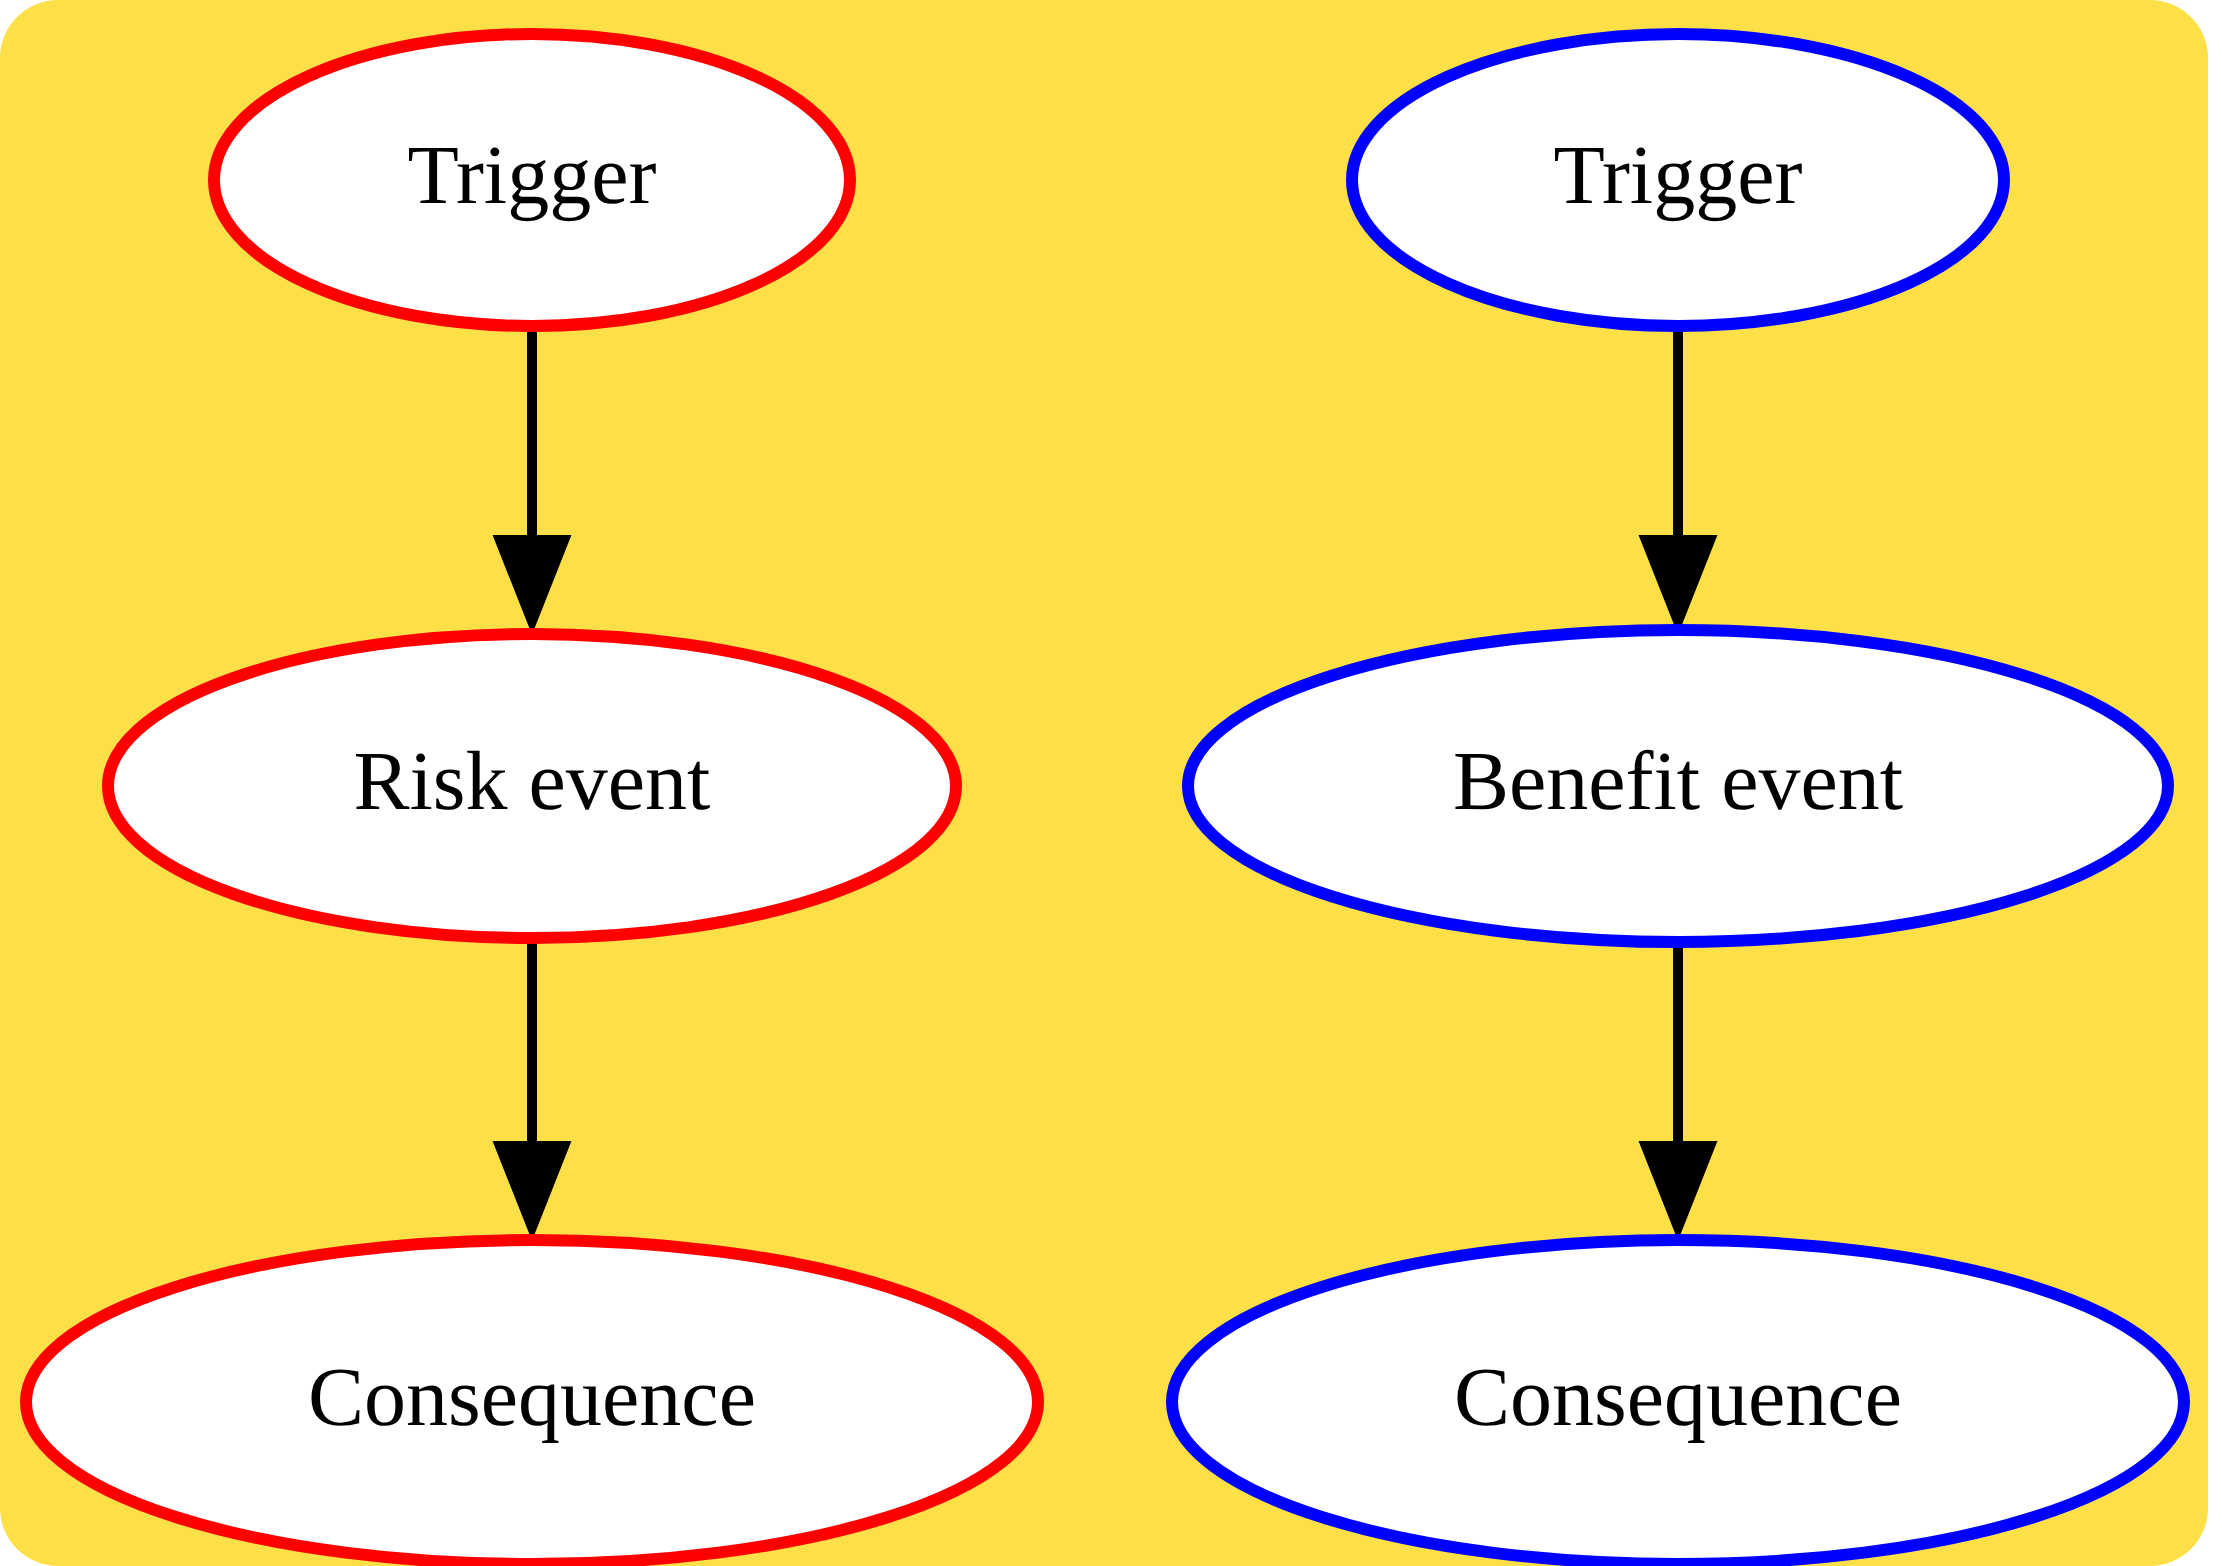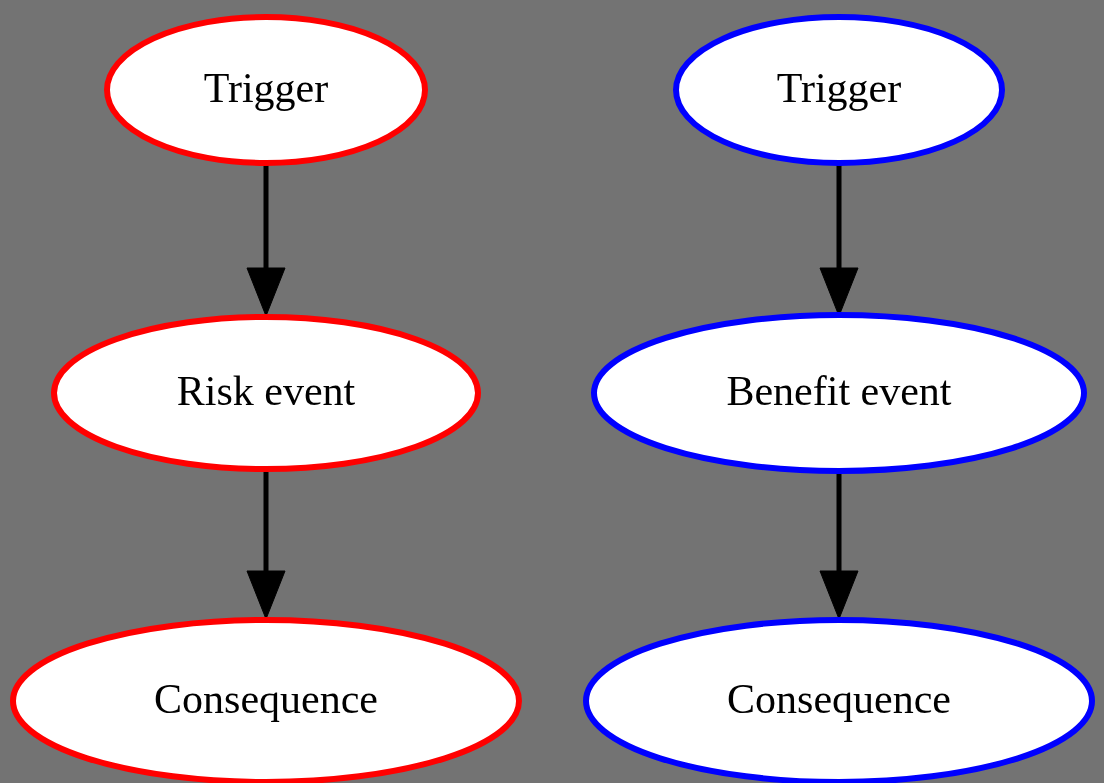--- a/index.html
+++ b/index.html
@@ -11,21 +11,22 @@
   body {
     width: 1111px;
     height: 783px;
     overflow: hidden;
     font-family: "Liberation Serif", "DejaVu Serif", serif;
   }
   #diagram-root {
     position: relative;
     width: 1104px;
     height: 783px;
-    background: #737373;
+    background: #fde047;
+    border-radius: 29px;
   }
   #diagram-svg {
     display: block;
     width: 1111px;
     height: 783px;
   }
   .node-ellipse {
     fill: #ffffff;
     stroke-width: 6;
   }

